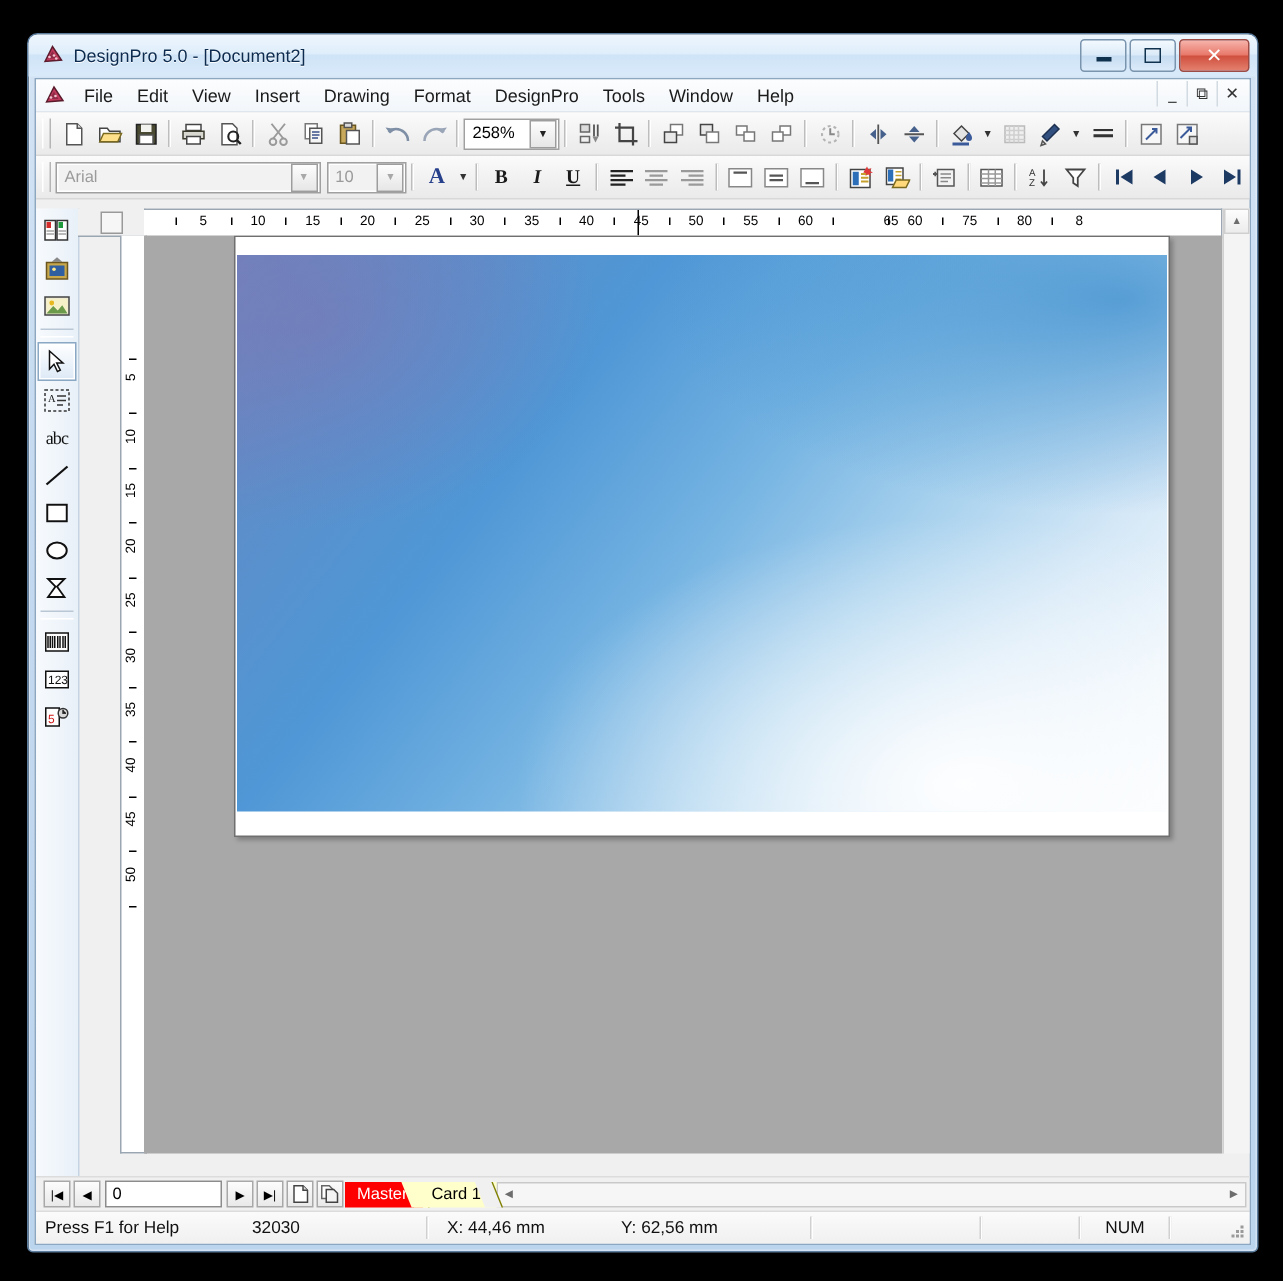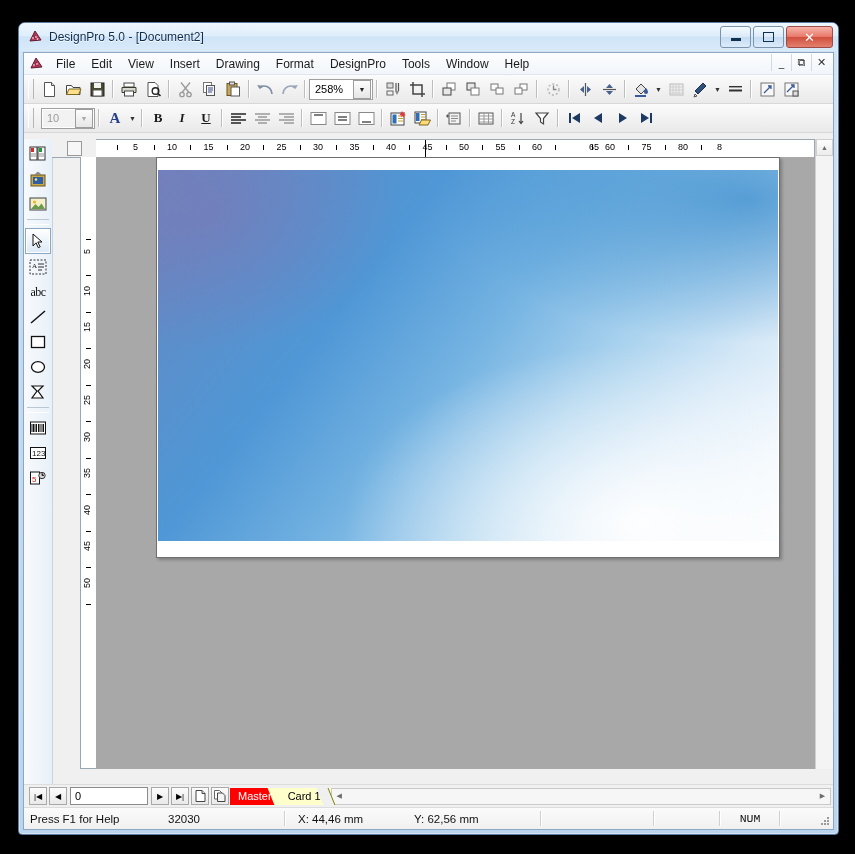--- a/index.html
+++ b/index.html
@@ -570,20 +570,24 @@
               <rect x="2" y="2" width="13" height="13" fill="#f7f7f7" stroke="#777"></rect>
               <path d="M4 11L11 4M8 4h3v3" stroke="#3a5a9a" stroke-width="1.3" fill="none"></path>
               <rect x="10" y="10" width="5" height="5" fill="#ddd" stroke="#555"></rect>
             </svg>
         </div>
       </div>
 
       <div class="toolbar">
         <div class="tb-grip"></div>
 
+        <div class="combo disabled" style="width:175px;">
+          <span class="cval" title="Arial">Arial</span>
+          <span class="carrow">▼</span>
+        </div>
         <div style="width:4px"></div>
         <div class="combo disabled" style="width:52px;">
           <span class="cval">10</span>
           <span class="carrow">▼</span>
         </div>
         <div class="tsep"></div>
 
         <div class="tbtn">
           <span style="font-family:'Liberation Serif',serif;font-size:15px;font-weight:bold;color:#27408b;">A</span>
         </div>
@@ -921,21 +925,21 @@
         <div class="sb-cell" style="width:126px;">Press F1 for Help</div>
         <div class="sb-cell" style="width:110px;">32030</div>
         <div class="sb-div"></div>
         <div class="sb-cell" style="width:104px;padding-left:12px;">X: 44,46 mm</div>
         <div class="sb-cell" style="width:120px;">Y: 62,56 mm</div>
         <div class="sb-div"></div>
         <div class="sb-cell" style="flex:1;"></div>
         <div class="sb-div"></div>
         <div class="sb-cell" style="width:52px;"></div>
         <div class="sb-div"></div>
-        <div class="sb-cell" style="width:46px;justify-content:center;font-family:Liberation Mono, monospace;">NUM</div>
+        <div class="sb-cell" style="width:46px;justify-content:center;">NUM</div>
         <div class="sb-div"></div>
         <div class="sb-cell" style="width:40px;"></div>
         <div class="grip">
           <i style="left:8px;top:2px"></i>
             <i style="left:5px;top:5px"></i>
             <i style="left:8px;top:5px"></i>
           <i style="left:2px;top:8px"></i>
             <i style="left:5px;top:8px"></i>
             <i style="left:8px;top:8px"></i>
         </div>

